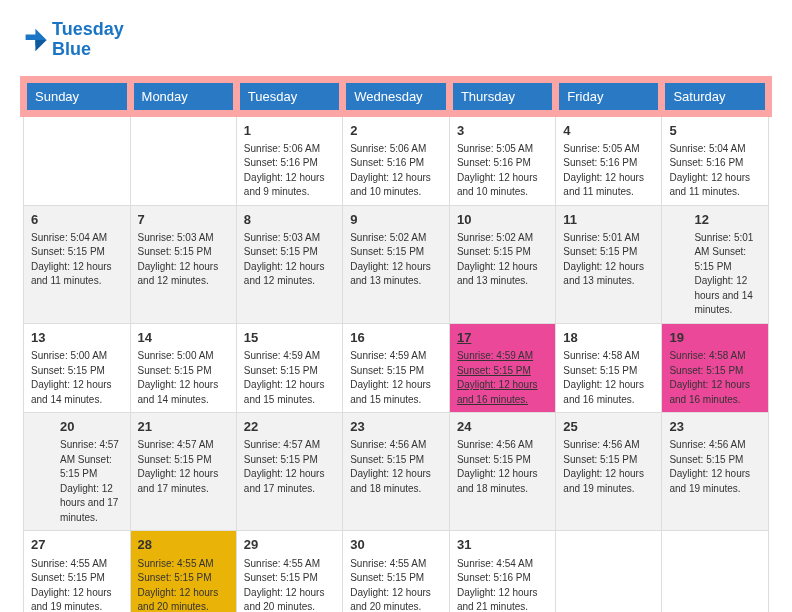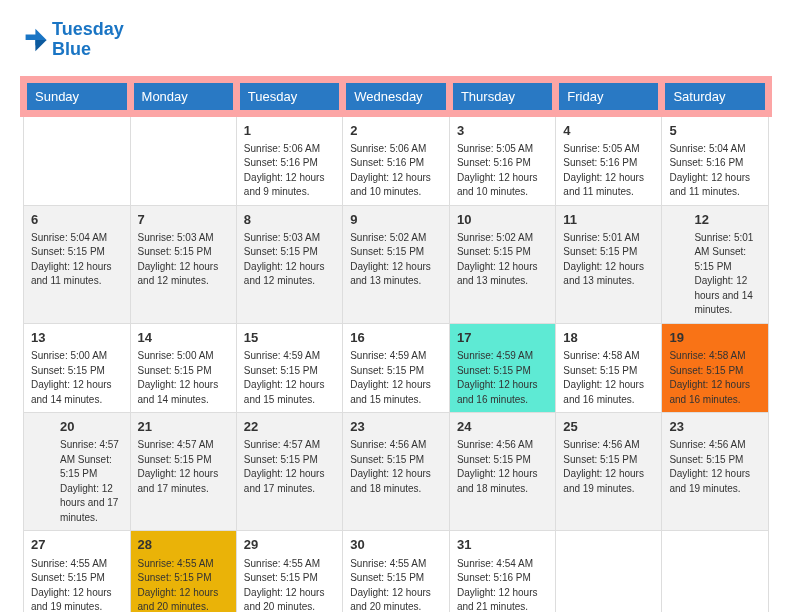--- a/index.html
+++ b/index.html
@@ -221,33 +221,33 @@
           <div class="day-info">Sunrise: 4:59 AM
 Sunset: 5:15 PM
 Daylight: 12 hours and 15 minutes.</div>
         </td>
         <td style="background-color: rgb(255, 255, 255);">
           <span class="day-number">16</span>
           <div class="day-info">Sunrise: 4:59 AM
 Sunset: 5:15 PM
 Daylight: 12 hours and 15 minutes.</div>
         </td>
-        <td style="background-color: #5eead4;">
+        <td style="background-color: #ec4899; text-decoration: underline;">
           <span class="day-number">17</span>
           <div class="day-info">Sunrise: 4:59 AM
 Sunset: 5:15 PM
 Daylight: 12 hours and 16 minutes.</div>
         </td>
         <td style="background-color: rgb(255, 255, 255);">
           <span class="day-number">18</span>
           <div class="day-info">Sunrise: 4:58 AM
 Sunset: 5:15 PM
 Daylight: 12 hours and 16 minutes.</div>
         </td>
-        <td style="background-color: #f97316;">
+        <td style="background-color: #ec4899;">
           <span class="day-number">19</span>
           <div class="day-info">Sunrise: 4:58 AM
 Sunset: 5:15 PM
 Daylight: 12 hours and 16 minutes.</div>
         </td>
       </tr>
       <tr>
         <td style="background-color: rgb(242, 242, 242); padding-left: 36px;">
           <span class="day-number">20</span>
           <div class="day-info">Sunrise: 4:57 AM

